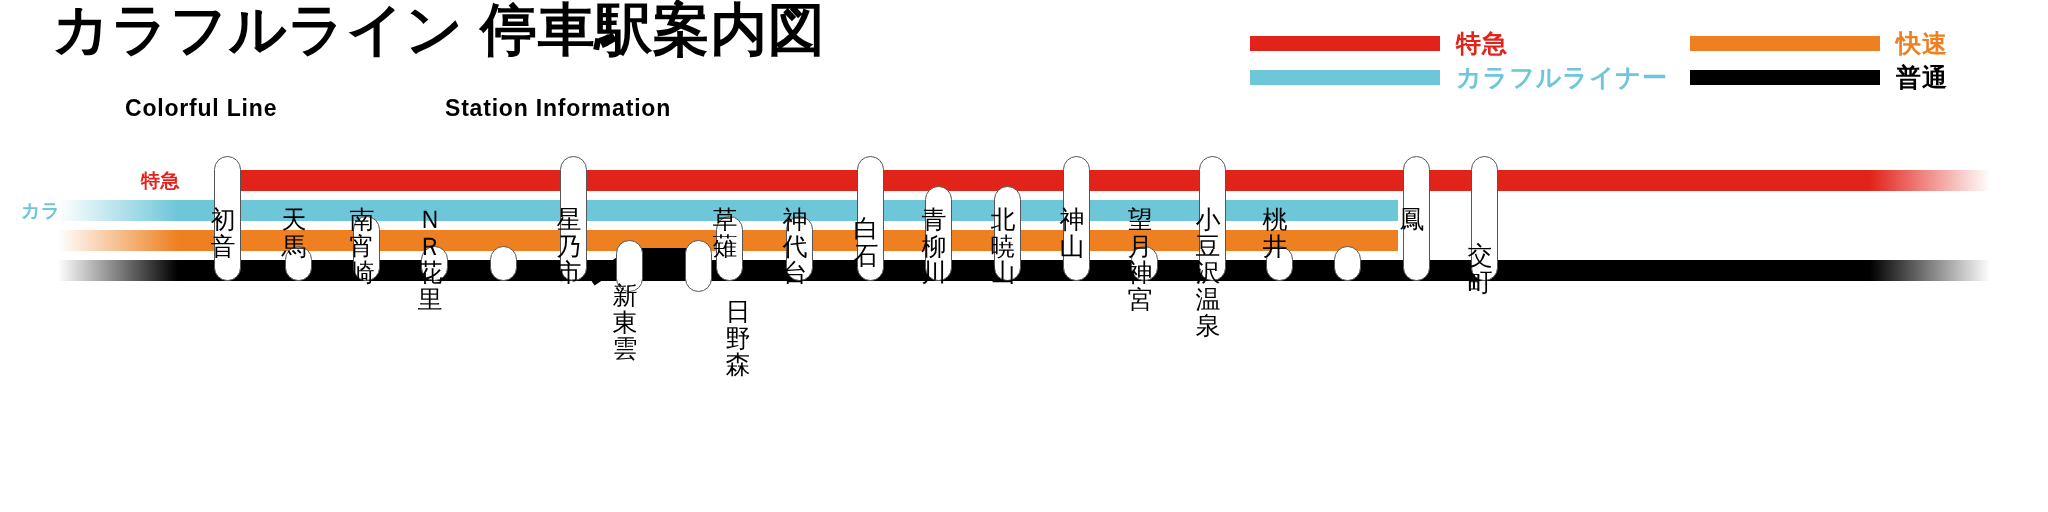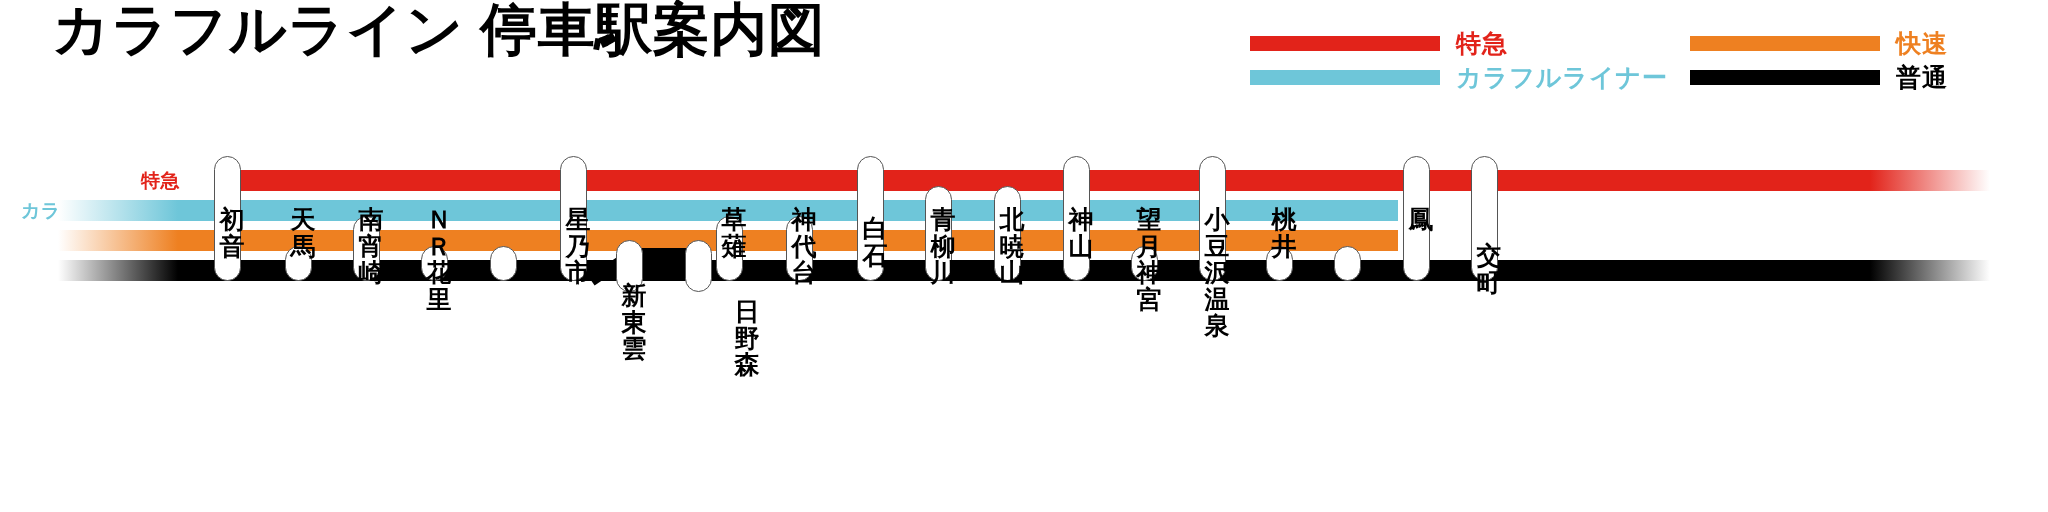--- a/index.html
+++ b/index.html
@@ -56,38 +56,42 @@
   .station {
     position: absolute;
     width: 27px;
     background: #ffffff;
     border: 1.4px solid #555;
     border-radius: 14px 14px 14px 14px;
   }
   .station-label {
     position: absolute;
     width: 34px;
-    text-align: right;
-    font-size: 25px; font-weight: 700; color: #000;
+    text-align: left;
+    font-size: 25px; font-weight: 400; color: #000;
     line-height: 1.06;
     letter-spacing: 0;
     word-break: break-all;
   }
   .branch-connector { position: absolute; background: #000; }
   .branch-stem { position: absolute; }
 </style>
 </head>
 <body>
 
 <div id="root">
 
   <div id="title-block">
     <div id="main-title">カラフルライン 停車駅案内図</div>
   </div>
 
+  <div id="subtitle-row">
+    <div class="sub-en" id="sub-en-1">Colorful Line</div>
+    <div class="sub-en" id="sub-en-2">Station Information</div>
+  </div>
 
   <div id="legend">
       <div class="legend-item">
         <div class="legend-swatch" style="background: rgb(226, 35, 26);"></div>
         <div class="legend-label" style="color: rgb(226, 35, 26);">特急</div>
       </div>
       <div class="legend-item">
         <div class="legend-swatch" style="background: rgb(238, 128, 33);"></div>
         <div class="legend-label" style="color: rgb(238, 128, 33);">快速</div>
       </div>

